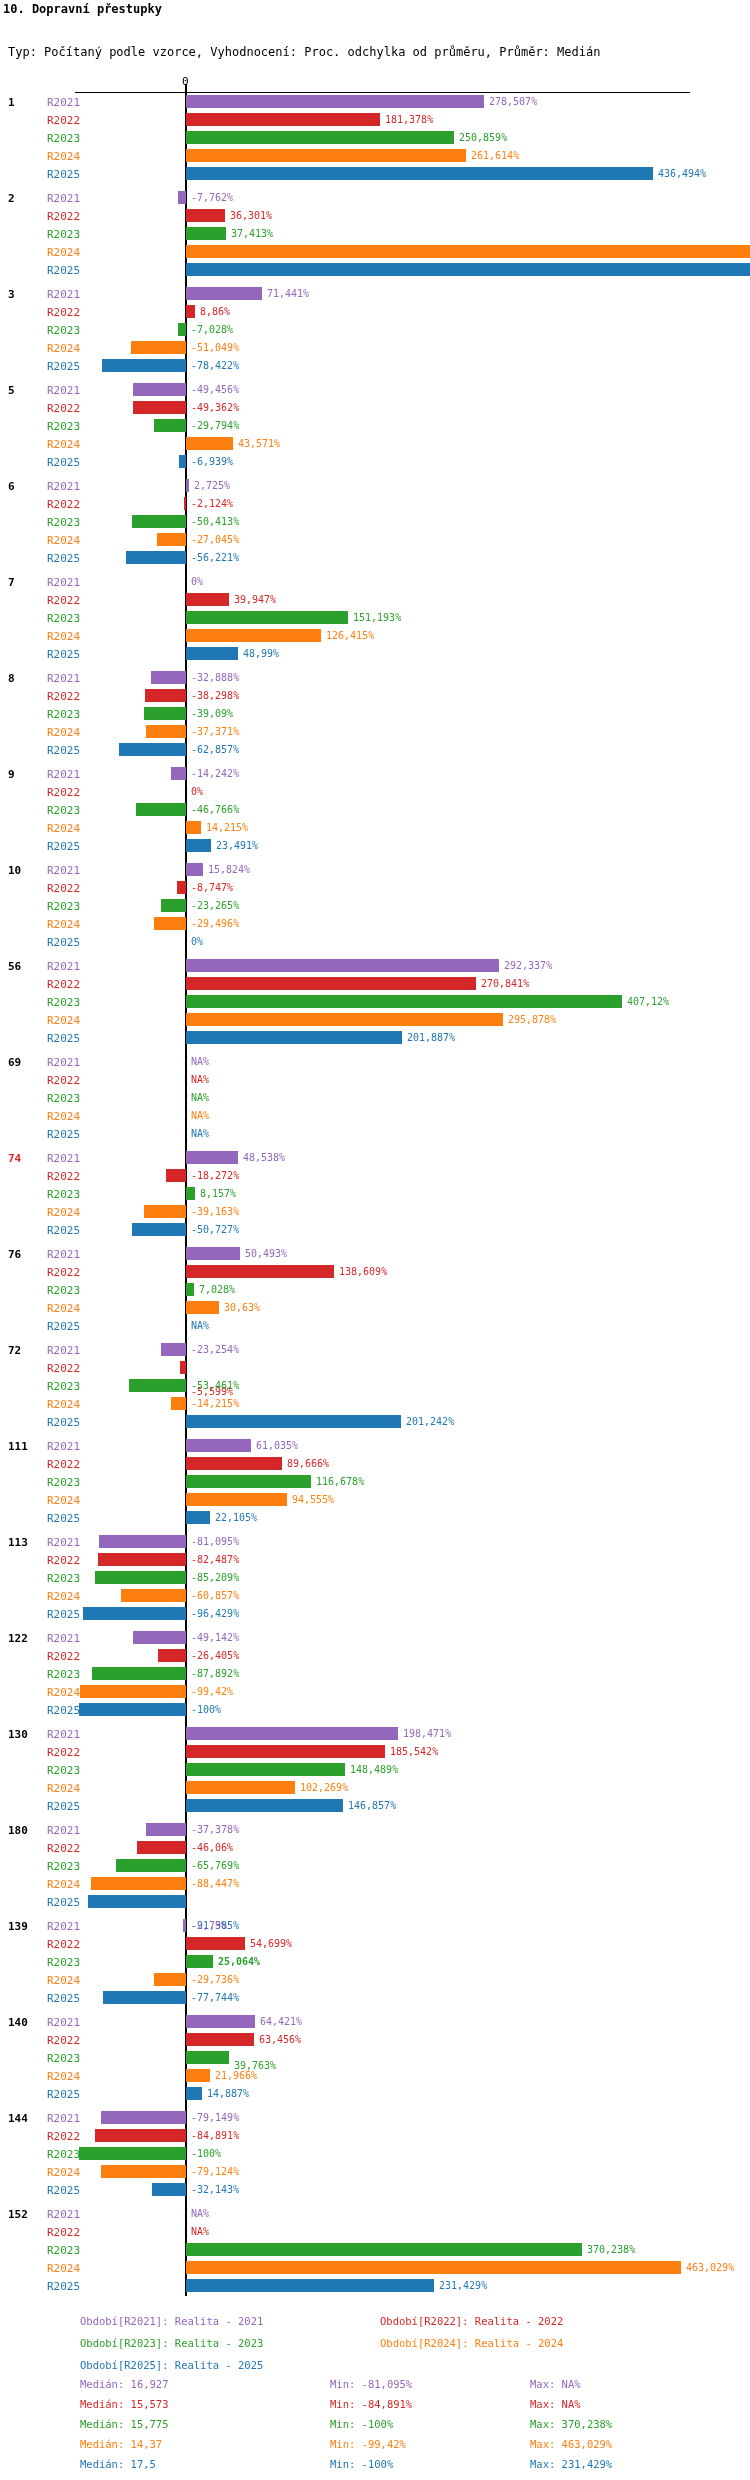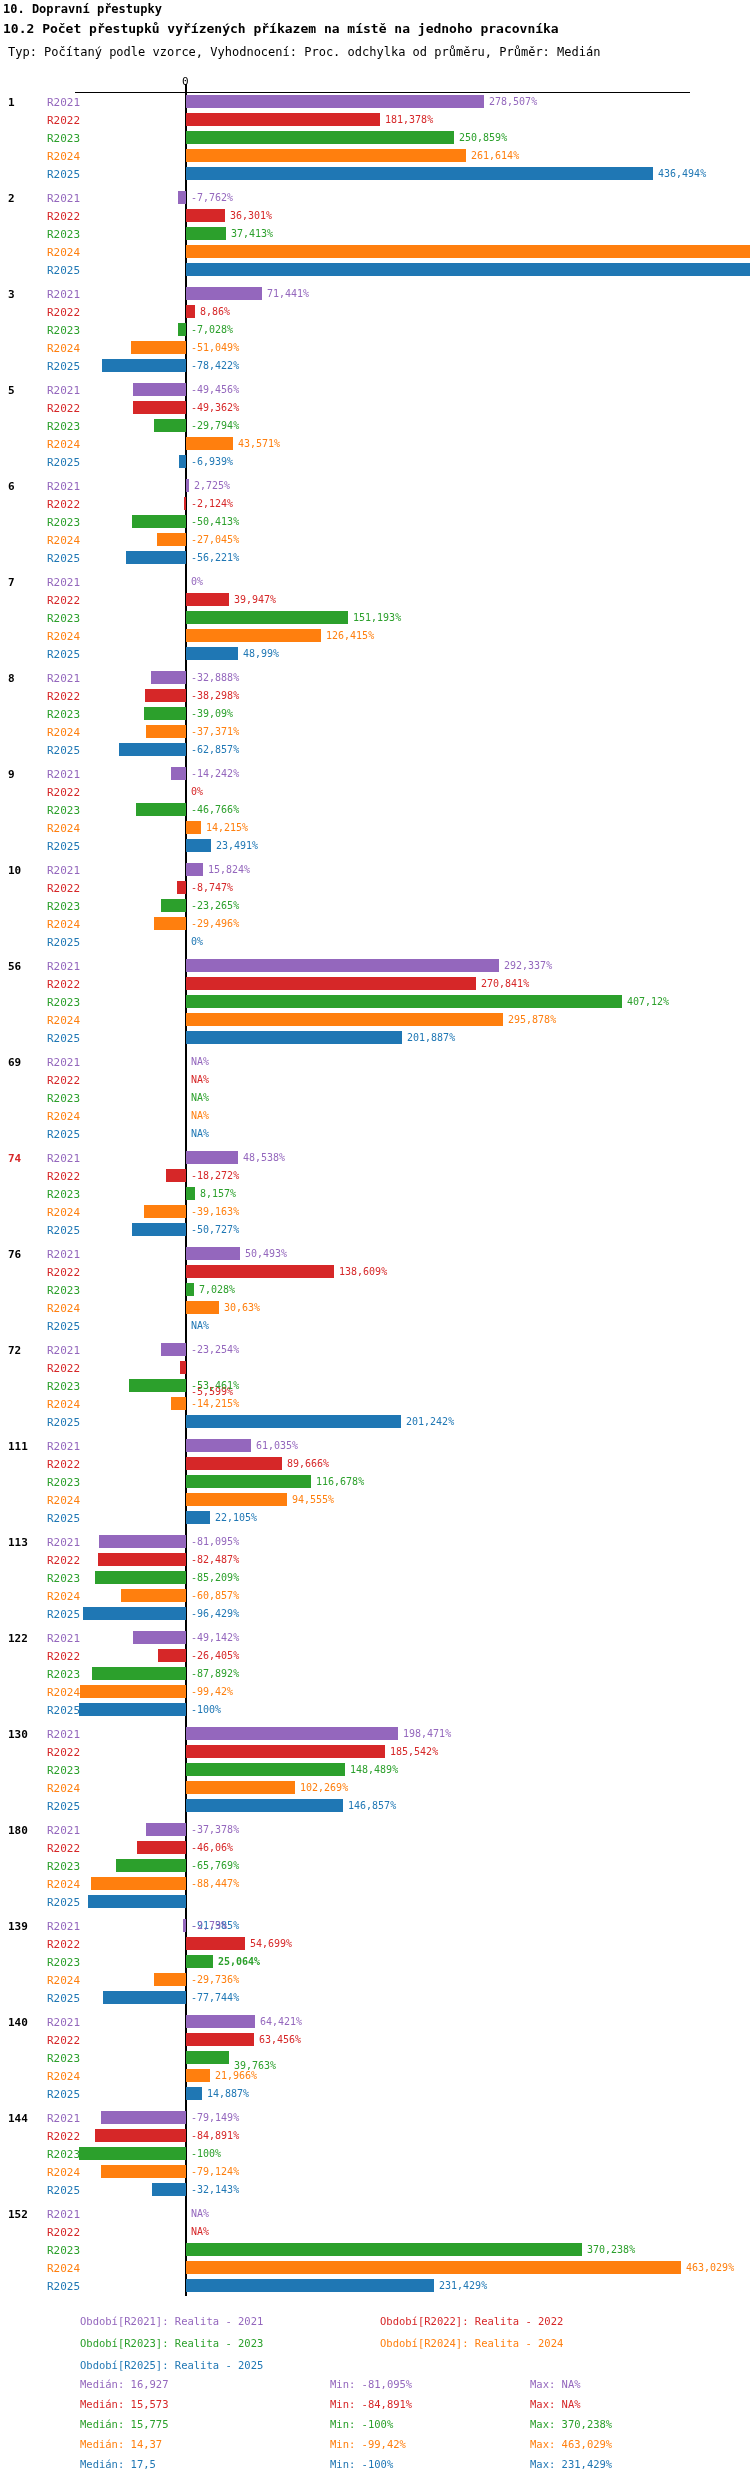--- a/index.html
+++ b/index.html
@@ -19,21 +19,20 @@
   .yr-label{position:absolute;font-size:11px;line-height:13px;}
   .val-label{position:absolute;font-size:10px;line-height:14px;}
   .legend-item{position:absolute;font-size:10.5px;line-height:12px;}
   .stat-cell{position:absolute;font-size:10.5px;line-height:12px;}
 </style>
 </head>
 <body>
 
 <div id="canvas">
   <div class="abs title1">10. Dopravní přestupky</div>
-  <div class="abs title2">10.2 Počet přestupků vyřízených příkazem na místě na jednoho pracovníka</div>
   <div class="abs subtitle">Typ: Počítaný podle vzorce, Vyhodnocení: Proc. odchylka od průměru, Průměr: Medián</div>
 
   <div class="abs zero-label" style="left:182px;top:75px;">0</div>
   <div class="axis-h" style="left:75px;top:92px;width:615px;"></div>
   <div class="axis-v" style="left:185px;top:84px;height:2212px;"></div>
 
   <div id="chart">
       <div class="grp-label" style="left: 8px; top: 96px; color: rgb(0, 0, 0);">1</div>
       <div class="yr-label" style="left: 47px; top: 96px; color: rgb(148, 103, 189);">R2021</div>
       <div class="bar" style="left: 186px; top: 95px; width: 298px; background: rgb(148, 103, 189);"></div>

